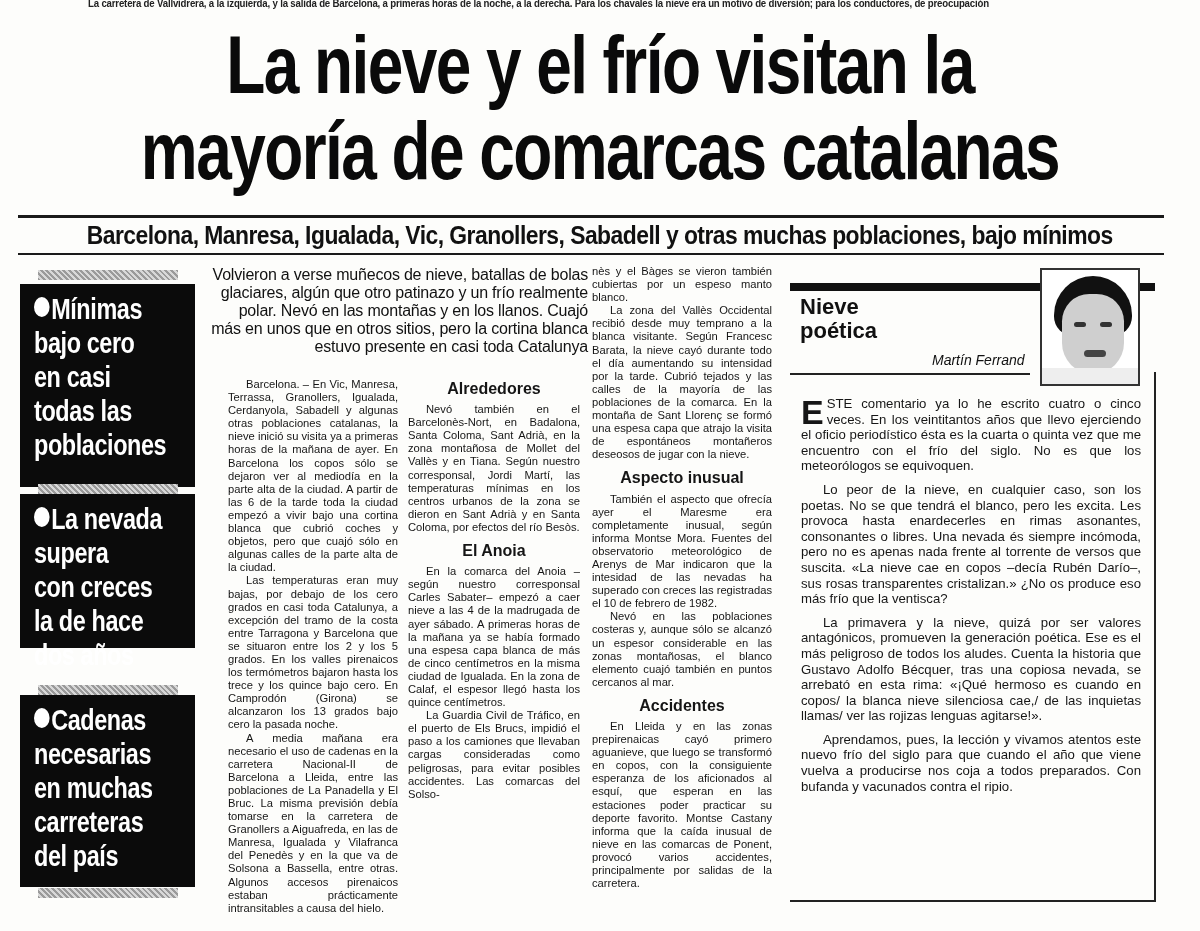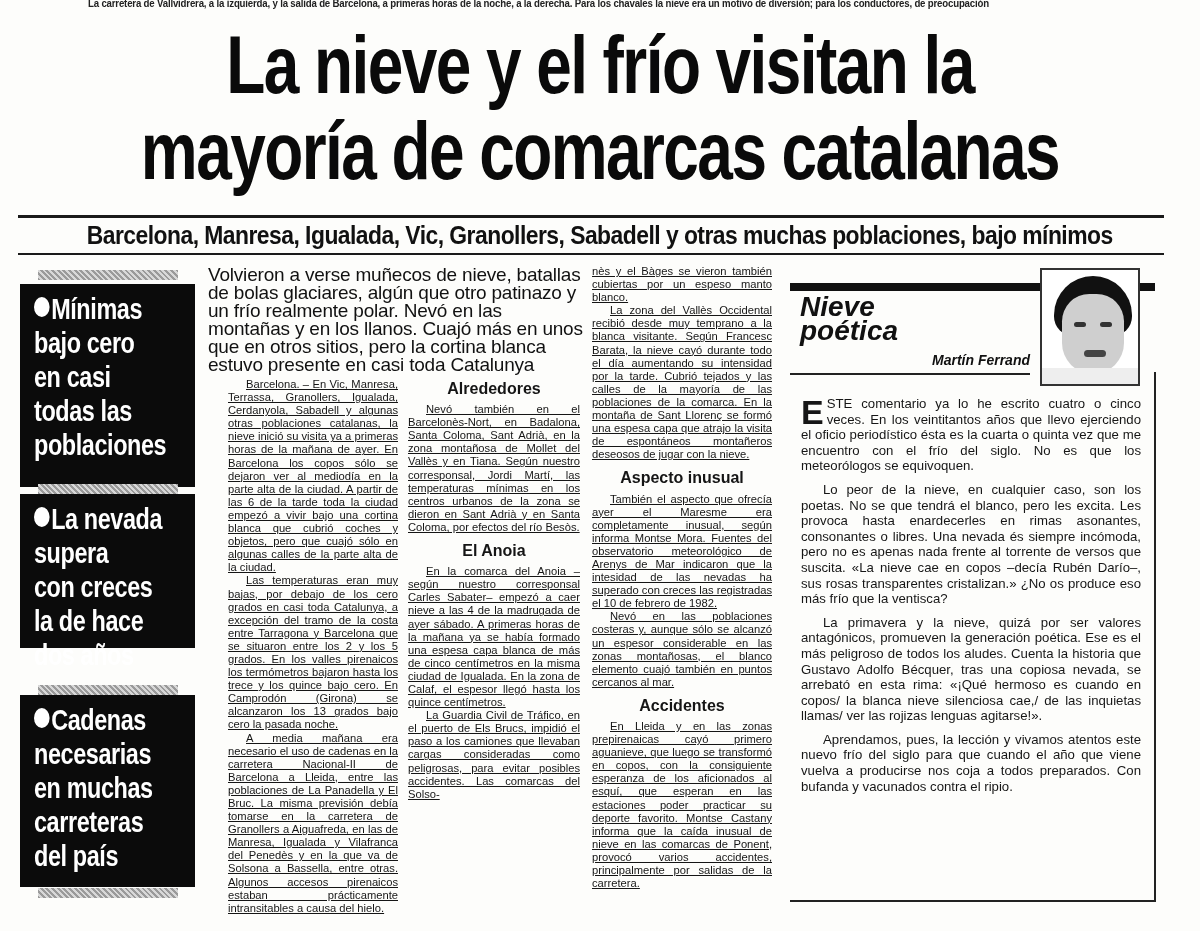--- a/index.html
+++ b/index.html
@@ -18,33 +18,33 @@
   .subhead { position: absolute; left: 18px; top: 220px; width: 1146px; text-align: center; font-size: 26px; letter-spacing: -0.6px; color: #111; transform: scaleX(0.88); transform-origin: center top; white-space: nowrap; }
 
   
   .hl-box { position: absolute; left: 20px; width: 175px; background: #0b0b0b; color: #fff; padding: 8px 6px 4px 14px; }
   .hl-box .txt { font-family: "Liberation Sans", sans-serif; font-weight: bold; font-size: 30px; line-height: 34px; letter-spacing: -0.5px; transform: scaleX(0.78); transform-origin: left top; white-space: nowrap; }
   .hl-box .dot { display: inline-block; width: 20px; height: 20px; border-radius: 50%; background: #fff; vertical-align: 2px; margin-right: 2px; }
   .screen { position: absolute; left: 38px; width: 140px; height: 10px; background: repeating-linear-gradient(45deg, #9a9a9a 0 2px, #d8d8d8 2px 4px); }
 
   
   .col { position: absolute; font-size: 11.2px; line-height: 13.1px; text-align: justify; hyphens: manual; color: #151515; }
-  .col p { text-indent: 18px; text-decoration: underline; }
+  .col p { text-indent: 18px; }
   .col p.noind { text-indent: 0; }
   .col h4 { text-align: center; font-size: 16px; font-weight: bold; margin: 10px 0 8px; }
-  .lede { position: absolute; left: 208px; top: 266px; width: 380px; text-align: left; font-size: 19px; line-height: 18px; letter-spacing: -0.2px; color: #111; }
+  .lede { position: absolute; left: 208px; top: 266px; width: 380px; text-align: right; font-size: 16px; line-height: 18px; letter-spacing: -0.2px; color: #111; }
 
   .c1 { left: 228px; top: 378px; width: 170px; }
   .c2 { left: 408px; top: 372px; width: 172px; }
   .c3 { left: 592px; top: 265px; width: 180px; }
 
   
   .op-bar { position: absolute; left: 790px; top: 283px; width: 365px; height: 8px; background: #111; }
-  .op-title { position: absolute; left: 800px; top: 295px; font-size: 28px; line-height: 24px; font-weight: bold; font-style: italic; color: #111; }
-  .op-author { position: absolute; left: 932px; top: 352px; font-size: 14px; font-style: italic; color: #111; font-weight: bold; }
+  .op-title { position: absolute; left: 800px; top: 295px; font-size: 22px; line-height: 24px; font-weight: bold; color: #111; }
+  .op-author { position: absolute; left: 932px; top: 352px; font-size: 14px; font-style: italic; color: #111; }
   .op-rule { position: absolute; left: 790px; top: 373px; width: 240px; height: 2px; background: #222; }
   .op-frame-r { position: absolute; left: 1154px; top: 372px; width: 2px; height: 530px; background: #222; }
   .op-frame-b { position: absolute; left: 790px; top: 900px; width: 366px; height: 2px; background: #222; }
   .photo { position: absolute; left: 1040px; top: 268px; width: 100px; height: 118px; background: #fff; border: 2px solid #333; overflow: hidden; }
   .photo .hair { position: absolute; left: 12px; top: 6px; width: 78px; height: 60px; border-radius: 40px 40px 20px 20px; background: #111; }
   .photo .face { position: absolute; left: 20px; top: 24px; width: 62px; height: 80px; border-radius: 30px 30px 34px 34px; background: #cfcfcf; }
   .photo .eye { position: absolute; top: 52px; width: 12px; height: 5px; background: #333; border-radius: 3px; }
   .photo .mouth { position: absolute; left: 42px; top: 80px; width: 22px; height: 7px; border-radius: 6px; background: #444; }
   .photo .collar { position: absolute; left: 0; top: 98px; width: 100px; height: 20px; background: #eee; }
 

